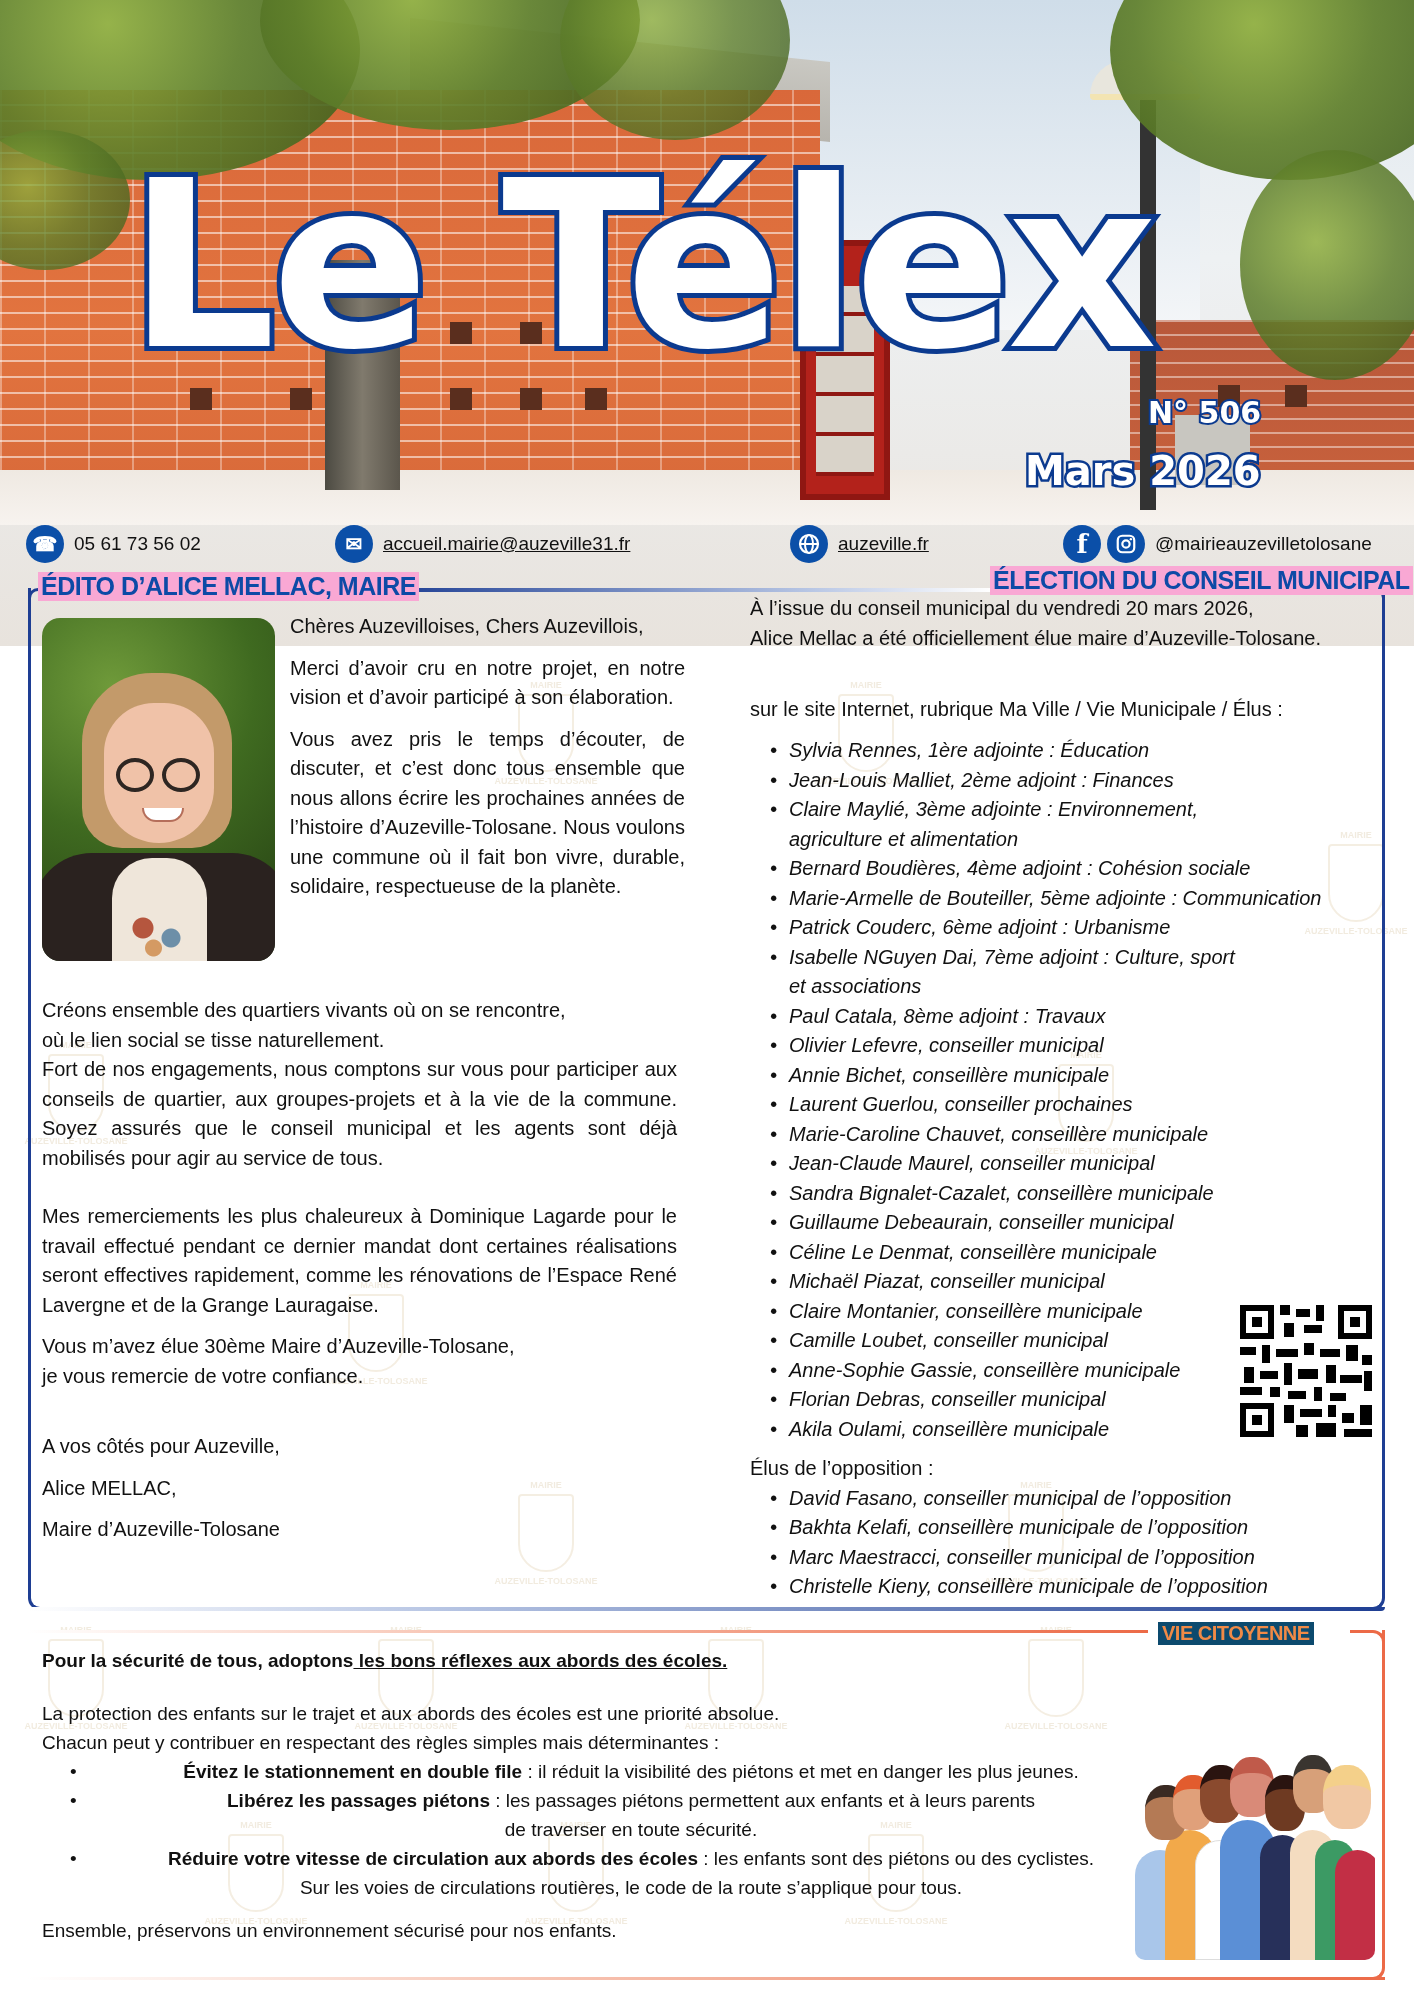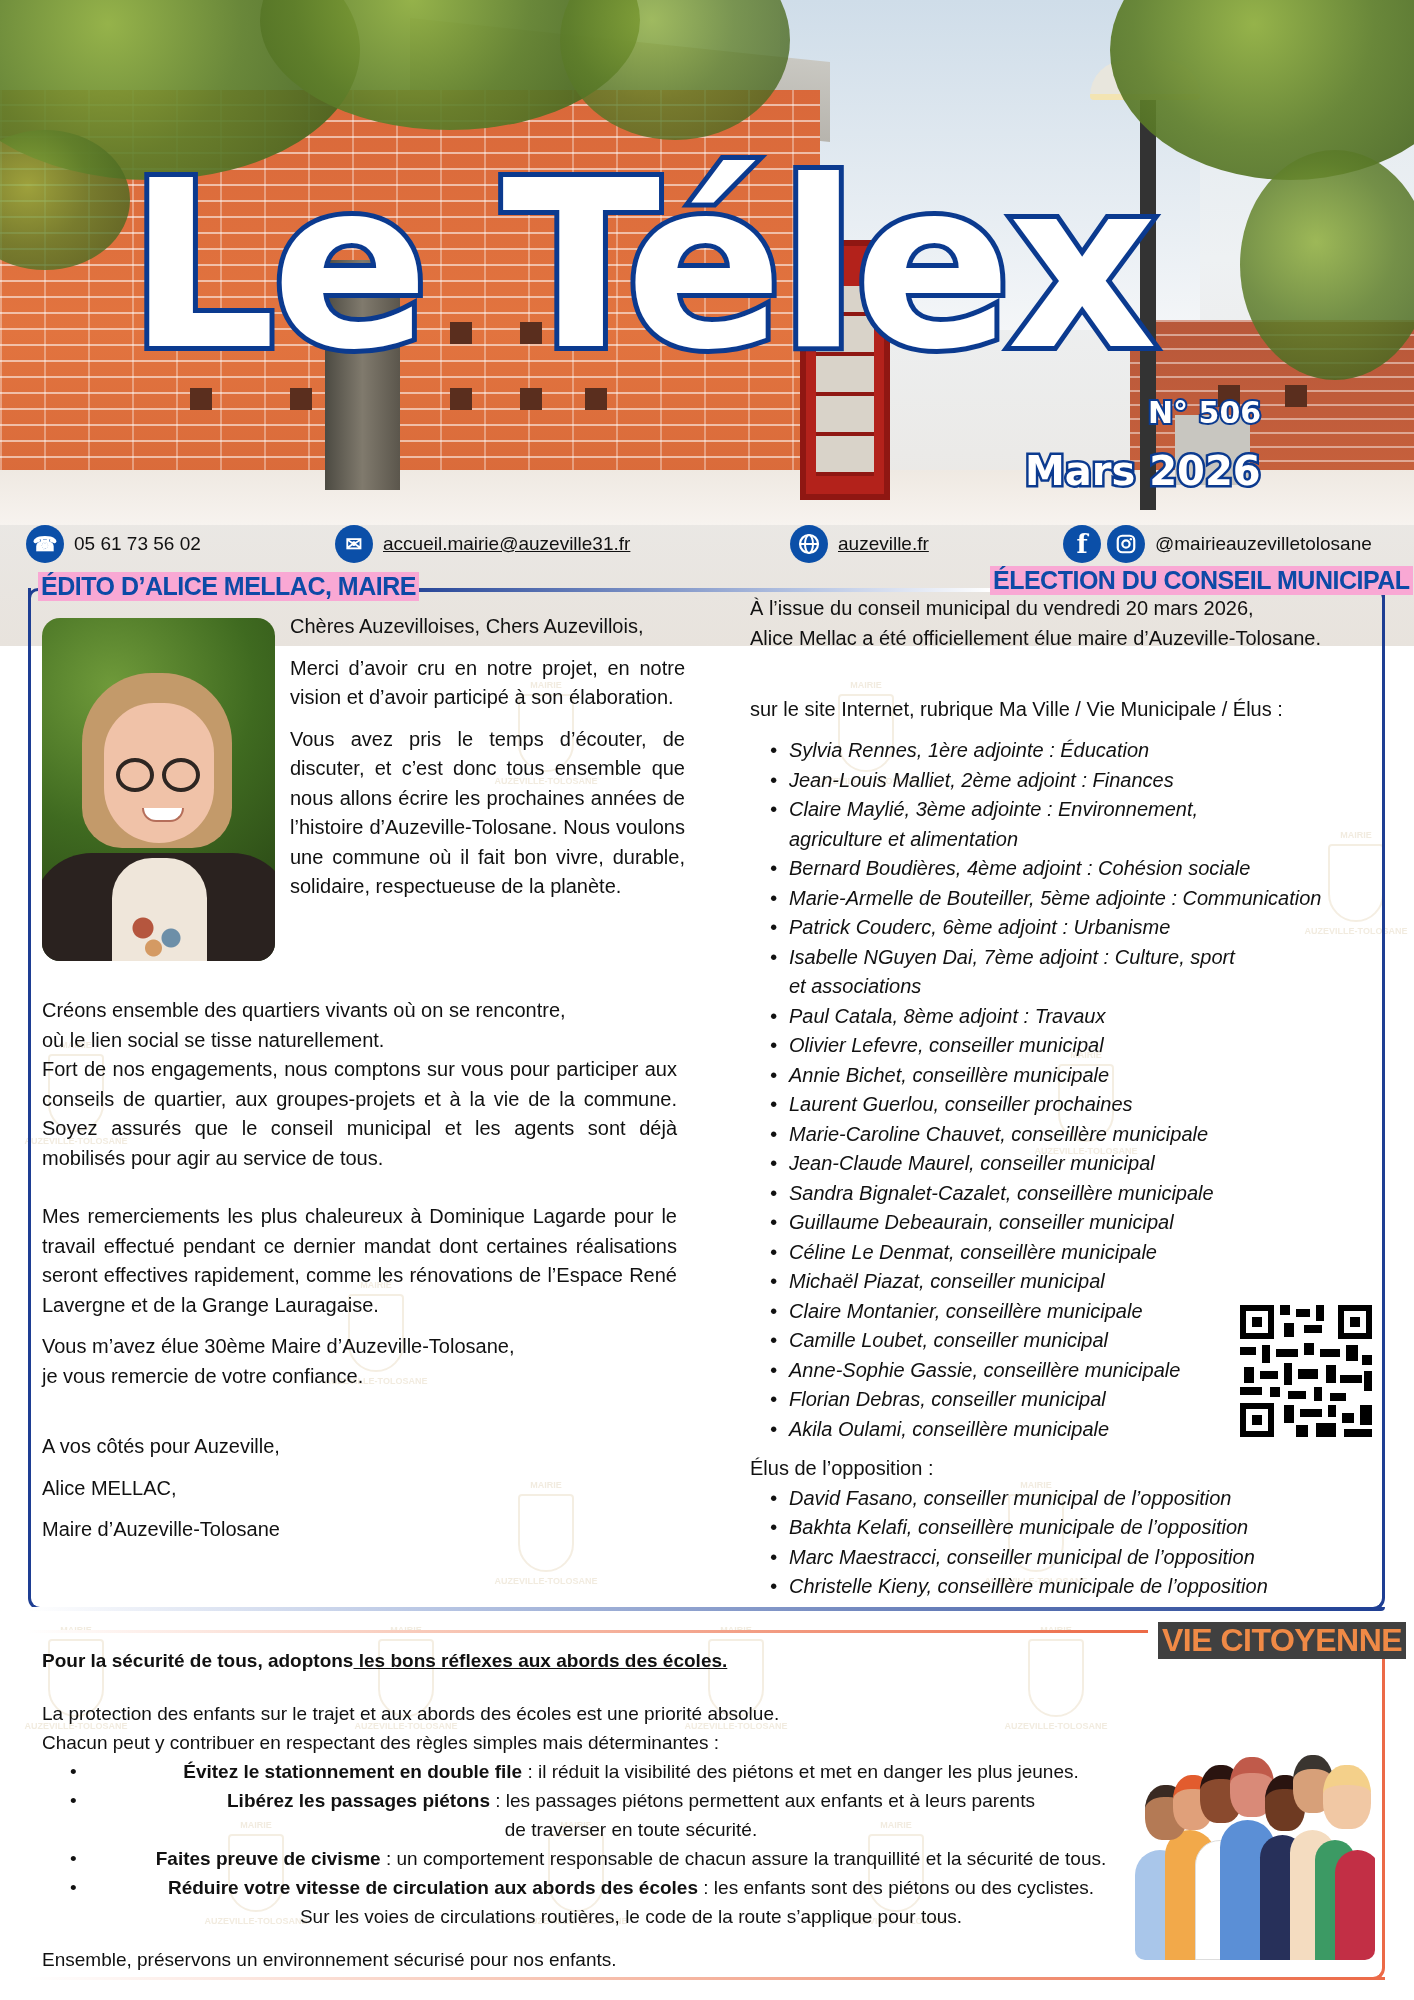--- a/index.html
+++ b/index.html
@@ -70,21 +70,21 @@
     background: linear-gradient(90deg, #ffffff 0%, #b8c6e4 30%, #1e3e93 100%); border-radius: 0 0 12px 0; }
   .sec-title-blue { position: absolute; font-weight: bold; font-size: 25px; color: #0d4aa6; letter-spacing: -0.5px; background: #f9a8d4; padding: 0 3px; white-space: nowrap; }
 
   .box-orange { position: absolute; left: 28px; top: 1630px; width: 1357px; height: 350px;
     border: 3px solid #ec6a47; border-left: none; border-top: none; border-radius: 0 0 12px 0; }
   .or-topline { position: absolute; left: 28px; top: 1630px; width: 1120px; height: 3px;
     background: linear-gradient(90deg, #ffffff 0%, #f7c2b0 40%, #ec6a47 100%); }
   .or-topline-r { position: absolute; left: 1350px; top: 1630px; width: 35px; height: 18px; border-top: 3px solid #ec6a47; border-right: 3px solid #ec6a47; border-radius: 0 12px 0 0; }
   .or-botgrad { position: absolute; left: 28px; top: 1977px; width: 1357px; height: 3px;
     background: linear-gradient(90deg, #ffffff 0%, #f7c2b0 40%, #ec6a47 100%); }
-  .sec-title-orange { position: absolute; left: 1158px; top: 1622px; font-weight: bold; font-size: 32px; color: #f08a46; letter-spacing: -0.5px; background: #404040; padding: 0 4px; }
+  .sec-title-orange { position: absolute; left: 1158px; top: 1622px; font-weight: bold; font-size: 20px; color: #f08a46; letter-spacing: -0.5px; background: #0c4a6e; padding: 0 4px; }
 
   
   .portrait { position: absolute; left: 42px; top: 618px; width: 233px; height: 343px; border-radius: 18px; overflow: hidden;
     background: radial-gradient(circle at 30% 20%, #6f9a3a 0%, #3f6a20 45%, #223b12 100%); }
   .portrait .hair { position: absolute; left: 40px; top: 55px; width: 150px; height: 175px; border-radius: 70px 70px 40px 40px; background: #c39a6a; }
   .portrait .face { position: absolute; left: 62px; top: 85px; width: 110px; height: 140px; border-radius: 50px 50px 55px 55px; background: #f0c2a8; }
   .portrait .glasses-l, .portrait .glasses-r { position: absolute; top: 140px; width: 38px; height: 34px; border: 4px solid #2e2622; border-radius: 50%; }
   .portrait .glasses-l { left: 74px; } .portrait .glasses-r { left: 120px; }
   .portrait .smile { position: absolute; left: 100px; top: 190px; width: 42px; height: 14px; border-radius: 0 0 20px 20px; background: #fff; border: 2px solid #b56e5a; border-top: none; }
   .portrait .jacket { position: absolute; left: -10px; top: 235px; width: 260px; height: 140px; border-radius: 60px 60px 0 0; background: #2a221f; }
@@ -399,21 +399,20 @@
 
 <div class="vc text">
   <div class="lead">
     <span>Pour la sécurité de tous, adoptons</span><u> les bons réflexes aux abords des écoles.</u>
   </div>
   <div>La protection des enfants sur le trajet et aux abords des écoles est une priorité absolue.</div>
   <div>Chacun peut y contribuer en respectant des règles simples mais déterminantes :</div>
   <ul>
     <li><b>Évitez le stationnement en double file</b><span> : il réduit la visibilité des piétons et met en danger les plus jeunes.</span></li>
     <li><b>Libérez les passages piétons</b><span> : les passages piétons permettent aux enfants et à leurs parents</span><br><span>de traverser en toute sécurité.</span></li>
-    <li><b>Faites preuve de civisme</b><span> : un comportement responsable de chacun assure la tranquillité et la sécurité de tous.</span></li>
     <li><b>Réduire votre vitesse de circulation aux abords des écoles</b><span> : les enfants sont des piétons ou des cyclistes.</span><br><span>Sur les voies de circulations routières, le code de la route s’applique pour tous.</span></li>
   </ul>
   <div class="end">Ensemble, préservons un environnement sécurisé pour nos enfants.</div>
 </div>
 
 <div class="people">
   <div class="person" style="left:0;width:50px;height:110px;background:#a9c6ea"></div>
   <div class="person" style="left:30px;width:50px;height:130px;background:#f2a94a"></div>
   <div class="person" style="left:60px;width:50px;height:120px;background:#ffffff;border:1px solid #ddd"></div>
   <div class="person" style="left:85px;width:55px;height:140px;background:#5b8fd6"></div>

